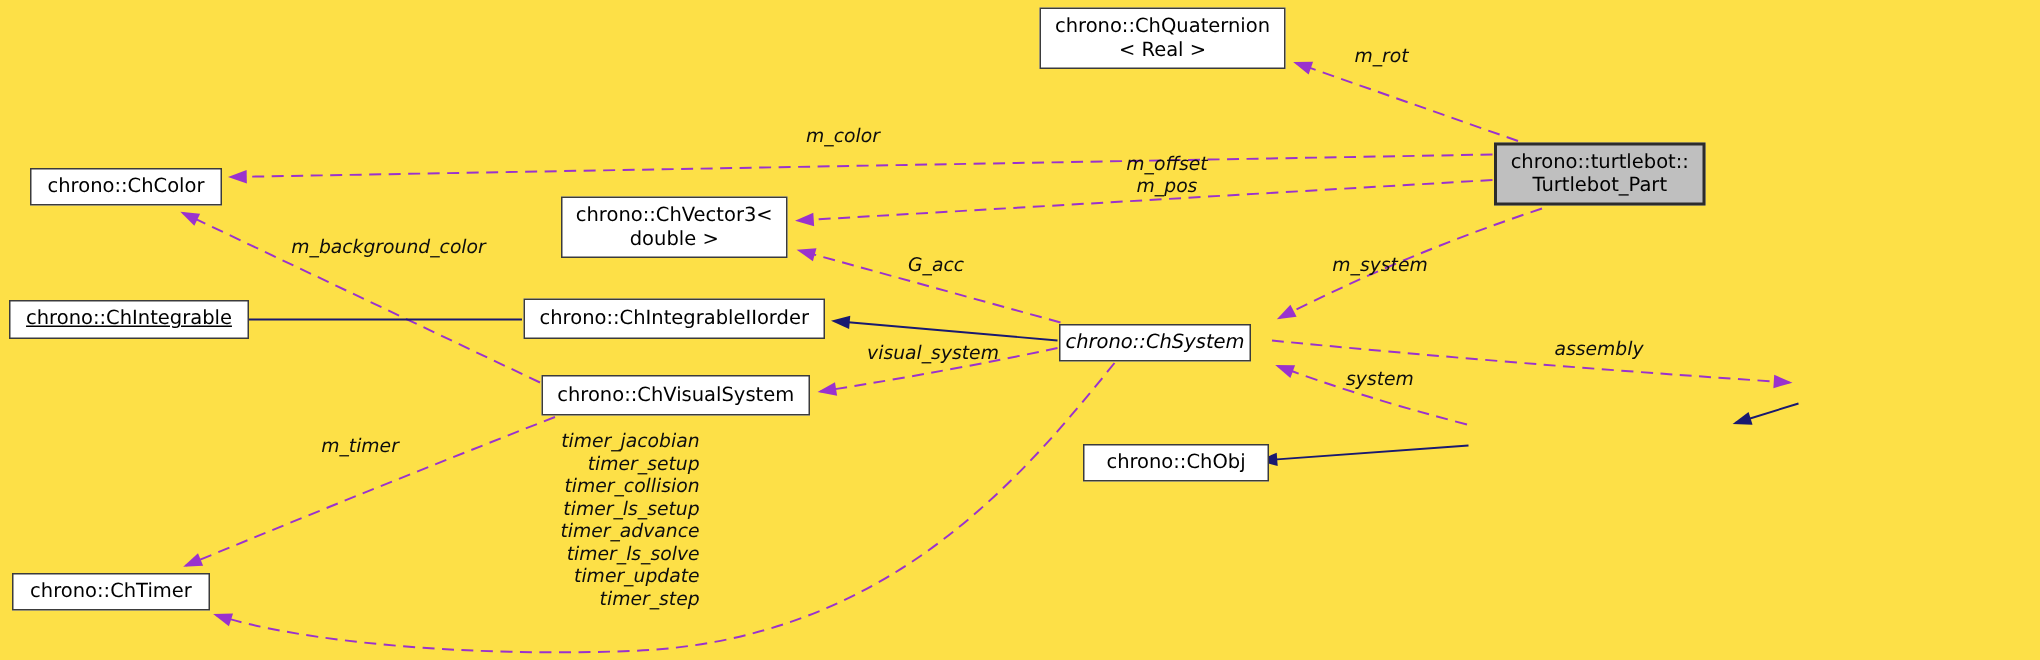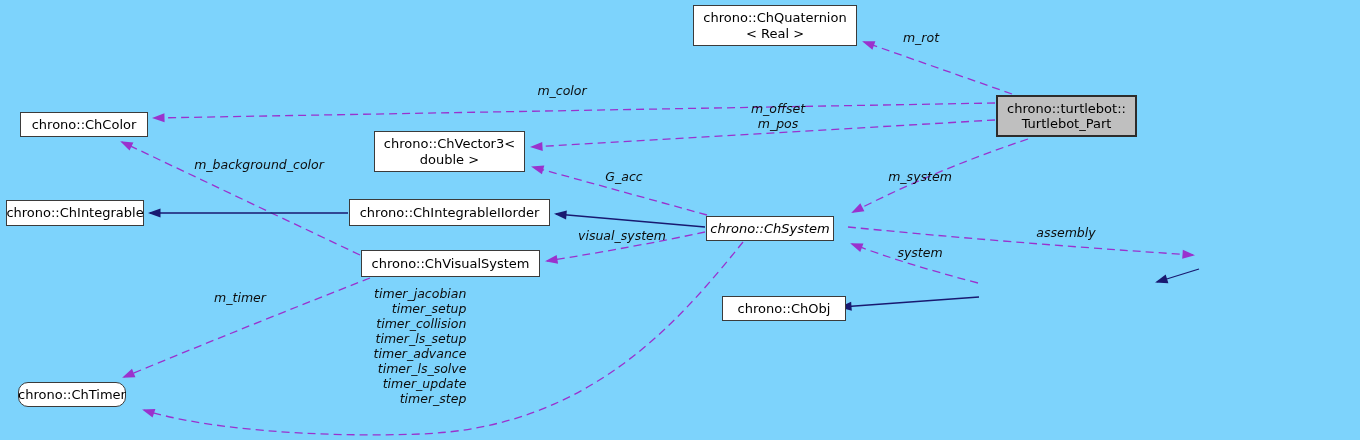--- a/index.html
+++ b/index.html
@@ -1,16 +1,16 @@
 <!DOCTYPE html>
 <html style="--usage-arrow: #9a32cd; --inheritance-arrow: #191970; --node-border: #3b3b3b; --node-fill: #ffffff; --highlight-fill: #bfbfbf;"><head>
 <meta charset="utf-8">
 <style>
   html,body{margin:0;padding:0;background:#ffffff;}
-  #canvas{position:relative;width:1360px;height:440px;background:#7dd3fc;overflow:hidden;
+  #canvas{position:relative;width:1360px;height:440px;background:#fde047;overflow:hidden;
           font-family:"DejaVu Sans",sans-serif;}
   #edges{position:absolute;left:0;top:0;width:1360px;height:440px;}
   .usage{fill:none;stroke:var(--usage-arrow,#9a32cd);stroke-width:1.3;stroke-dasharray:8 5;}
   .inherit{fill:none;stroke:var(--inheritance-arrow,#191970);stroke-width:1.3;}
   #marker-usage path{fill:var(--usage-arrow,#9a32cd);}
   #marker-inherit path{fill:var(--inheritance-arrow,#191970);}
   .node{position:absolute;display:flex;align-items:center;justify-content:center;
         box-sizing:border-box;background:var(--node-fill,#ffffff);
         border:1px solid var(--node-border,#3b3b3b);
         color:#000;font-size:13px;line-height:1.18;text-align:center;white-space:pre-line;
@@ -52,26 +52,26 @@
     <path class="inherit" d="M 1199 269 L 1157 282" marker-end="url(#marker-inherit)"></path>
   </svg>
 
   <div class="node" style="left:693px;top:5px;width:164px;height:41px;">chrono::ChQuaternion
 &lt; Real &gt;</div>
   <div class="node main" style="left:996px;top:95px;width:141px;height:42px;">chrono::turtlebot::
 Turtlebot_Part</div>
   <div class="node" style="left:20px;top:112px;width:128px;height:25px;">chrono::ChColor</div>
   <div class="node" style="left:374px;top:131px;width:151px;height:41px;">chrono::ChVector3&lt;
 double &gt;</div>
-  <div class="node" style="left:6px;top:200px;width:138px;height:26px;">chrono::ChIntegrable</div>
+  <div class="node" style="left:6px;top:200px;width:160px;height:26px;text-decoration:underline;">chrono::ChIntegrable</div>
   <div class="node" style="left:349px;top:199px;width:201px;height:27px;">chrono::ChIntegrableIIorder</div>
   <div class="node" style="left:361px;top:250px;width:179px;height:27px;">chrono::ChVisualSystem</div>
   <div class="node" style="left:706px;top:216px;width:128px;height:25px;font-style:italic;">chrono::ChSystem</div>
   <div class="node" style="left:722px;top:296px;width:124px;height:25px;">chrono::ChObj</div>
-  <div class="node" style="left:18px;top:382px;width:108px;height:25px;border-radius:10px;">chrono::ChTimer</div>
+  <div class="node" style="left:8px;top:382px;width:132px;height:25px;">chrono::ChTimer</div>
 
   <div class="elabel" style="left:921px;top:37px;">m_rot</div>
   <div class="elabel" style="left:562px;top:90px;">m_color</div>
   <div class="elabel" style="left:778px;top:116px;">m_offset
 m_pos</div>
   <div class="elabel" style="left:920px;top:176px;">m_system</div>
   <div class="elabel" style="left:624px;top:176px;">G_acc</div>
   <div class="elabel" style="left:622px;top:235px;">visual_system</div>
   <div class="elabel" style="left:259px;top:164px;">m_background_color</div>
   <div class="elabel" style="left:240px;top:297px;">m_timer</div>

